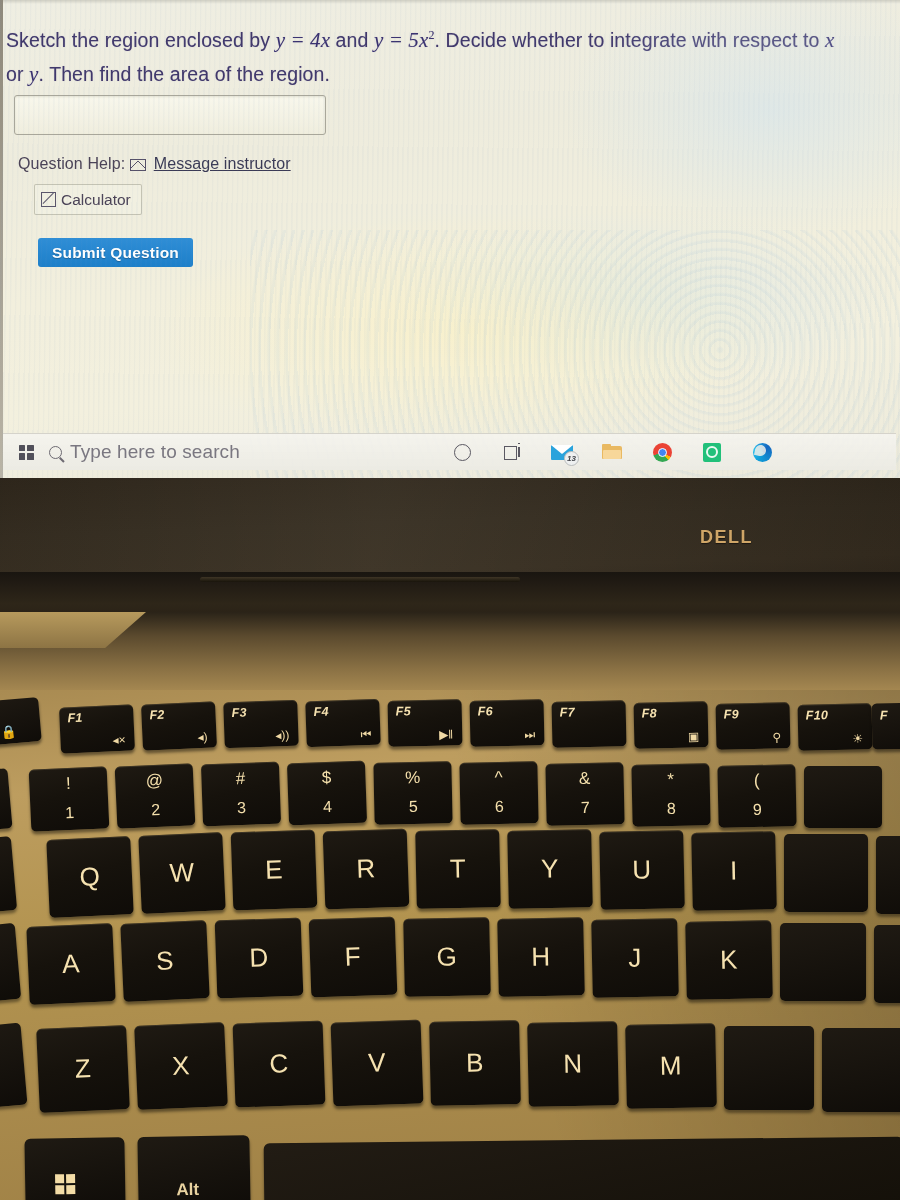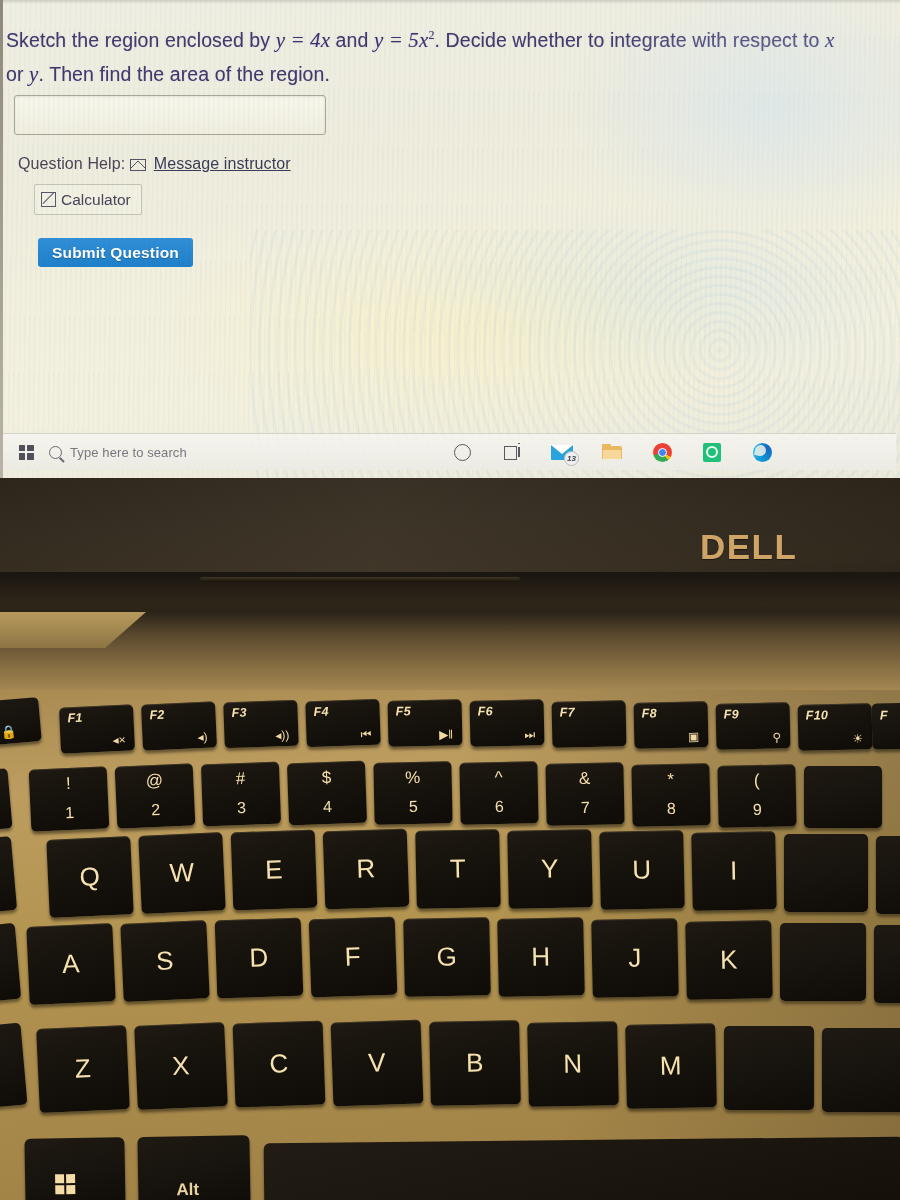--- a/index.html
+++ b/index.html
@@ -117,21 +117,21 @@
   #start-btn{width:46px;display:flex;align-items:center;justify-content:center;}
   .win-logo{
     width:15px;height:15px;display:grid;grid-template-columns:1fr 1fr;grid-template-rows:1fr 1fr;gap:1.6px;
   }
   .win-logo span{background:#51505a;display:block;border-radius:.5px;}
   #search-zone{display:flex;align-items:center;gap:8px;}
   .mag{
     width:11px;height:11px;border:1.6px solid #6d6a72;border-radius:50%;position:relative;display:inline-block;
   }
   .mag:after{content:"";position:absolute;right:-4px;bottom:-3px;width:6px;height:1.6px;background:#6d6a72;transform:rotate(45deg);}
-  #search-text{font-size:13px;color:#7a7780;letter-spacing:.1px;}
+  #search-text{font-size:19px;color:#7a7780;letter-spacing:.1px;}
 
   #tray{position:absolute;left:446px;top:0;height:36px;display:flex;align-items:center;gap:24px;}
   .tb-ico{width:26px;height:26px;position:relative;display:flex;align-items:center;justify-content:center;}
   .cortana-ring{width:15px;height:15px;border:1.6px solid #5a5862;border-radius:50%;}
   .taskview{width:16px;height:13px;position:relative;}
   .taskview .bx{position:absolute;left:0;top:0;width:11px;height:12px;border:1.5px solid #5a5862;}
   .taskview .ln{position:absolute;right:0;top:1px;width:1.6px;height:10px;background:#5a5862;}
   .taskview .dt{position:absolute;right:0;top:-3px;width:1.8px;height:1.8px;background:#5a5862;}
 
   .mail{width:22px;height:15px;position:relative;font-weight:bold;}
@@ -157,21 +157,21 @@
   #bezel{
     position:absolute;left:0;top:478px;width:900px;height:122px;
     background:linear-gradient(178deg,#241d14 0%,#2a2319 38%,#2d251a 70%,#251e15 100%);
   }
   #bezel-sheen{
     position:absolute;left:0;top:0;width:900px;height:122px;
     background:linear-gradient(100deg,rgba(255,230,180,.045) 0%,rgba(255,235,195,.09) 42%,rgba(255,225,170,.02) 100%);
   }
   #dell-logo{
     position:absolute;left:700px;top:527px;
-    font-family:"Liberation Sans",sans-serif;font-weight:bold;font-size:35px;
+    font-family:"Liberation Sans",sans-serif;font-weight:bold;font-size:18px;
     letter-spacing:1.5px;color:#cfa567;
     text-shadow:0 1px 1px rgba(0,0,0,.5);
   }
 
   #hinge{
     position:absolute;left:0;top:572px;width:900px;height:58px;
     background:linear-gradient(180deg,#191510 0%,#221c14 22%,#2e2619 55%,#241d14 100%);
     border-radius:0 0 6px 6px;
   }
   #hinge-slot{

